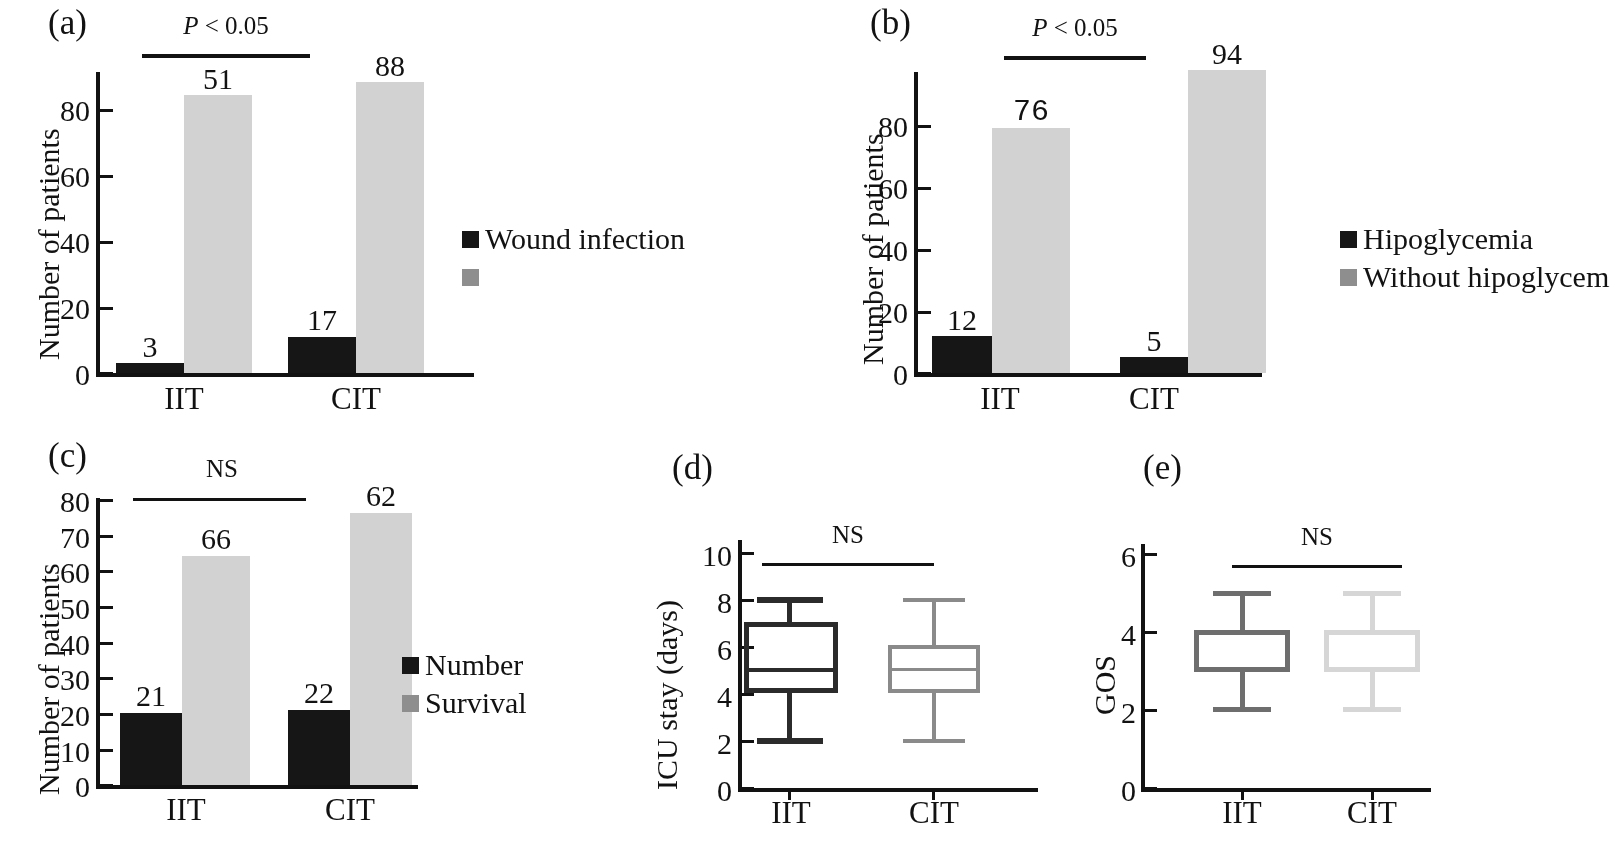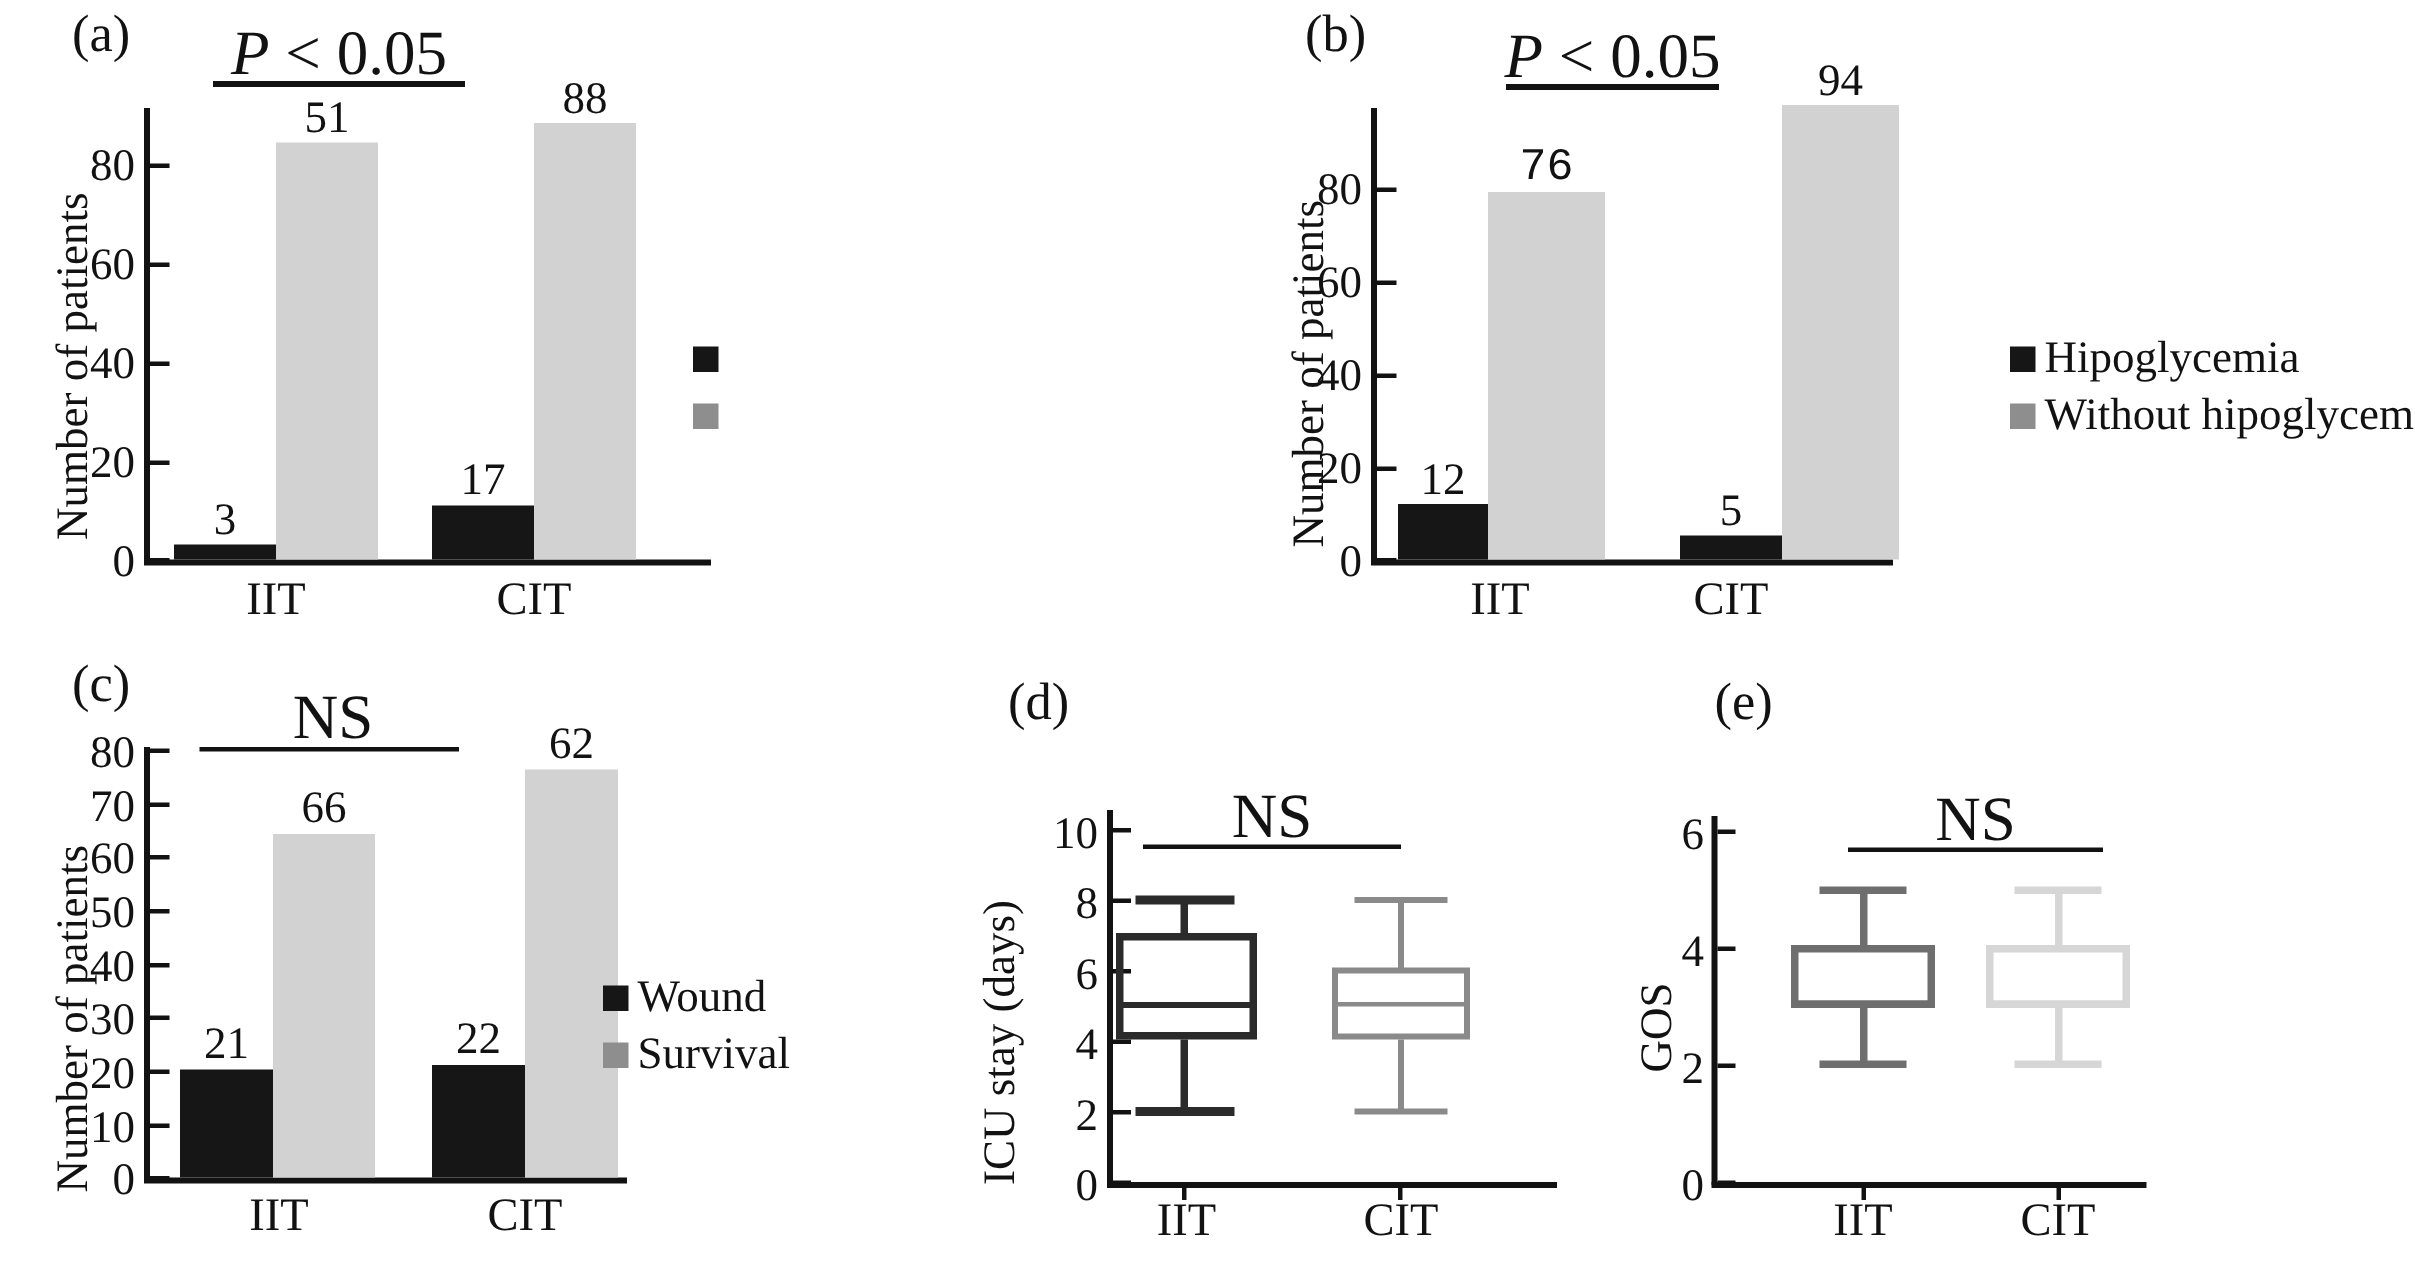--- a/index.html
+++ b/index.html
@@ -28,21 +28,21 @@
   }
   .axisline{position:absolute;background:#121212;}
   .tickmark{position:absolute;background:#121212;height:3px;}
   .bar{position:absolute;}
   .barval{
     position:absolute;font-size:30px;text-align:center;color:#121212;
     white-space:nowrap;font-family:"Liberation Serif",serif;
   }
   .sigline{position:absolute;background:#121212;height:4px;}
   .sigtext{
-    position:absolute;font-size:42px;white-space:nowrap;color:#121212;
+    position:absolute;font-size:25px;white-space:nowrap;color:#121212;
     text-align:center;font-family:"Liberation Serif",serif;
   }
   .sigtext i{font-style:italic;}
   .legend{position:absolute;}
   .legrow{display:flex;align-items:center;margin-bottom:4px;height:34px;}
   .legsw{width:17px;height:17px;margin-right:6px;flex:0 0 auto;}
   .legtx{font-size:30px;line-height:1;white-space:nowrap;color:#121212;
     font-family:"Liberation Serif",serif;}
   .boxgrp{position:absolute;}
   .bx-rect{position:absolute;background:transparent;box-sizing:border-box;}
@@ -89,20 +89,21 @@
 
   <div class="xtick" style="left:126px;top:381px;width:116px;">IIT</div>
   <div class="xtick" style="left:298px;top:381px;width:116px;">CIT</div>
 
   <div class="sigline" style="left:142px;top:54px;width:168px;"></div>
   <div class="sigtext" style="left:126px;top:12px;width:200px;"><i>P</i><span> &lt; 0.05</span></div>
 
   <div class="legend" style="left:462px;top:222px;">
     <div class="legrow">
       <div class="legsw" style="background:#161616;"></div>
+      <div class="legtx">Wound infection</div>
     </div>
     <div class="legrow">
       <div class="legsw" style="background:#8e8e8e;"></div>
     </div>
   </div>
 </div>
 
 <div class="panel">
 
   <div class="plabel" style="left:870px;top:5px;">(b)</div>
@@ -197,21 +198,21 @@
 
   <div class="xtick" style="left:128px;top:792px;width:116px;">IIT</div>
   <div class="xtick" style="left:292px;top:792px;width:116px;">CIT</div>
 
   <div class="sigline" style="left:133px;top:498px;width:173px;height:3px;"></div>
   <div class="sigtext" style="left:152px;top:455px;width:140px;">NS</div>
 
   <div class="legend" style="left:402px;top:648px;">
     <div class="legrow">
       <div class="legsw" style="background:#161616;"></div>
-      <div class="legtx">Wound</div>
+      <div class="legtx">Number</div>
     </div>
     <div class="legrow">
       <div class="legsw" style="background:#8e8e8e;"></div>
       <div class="legtx">Survival</div>
     </div>
   </div>
 </div>
 
 <div class="panel">
 

